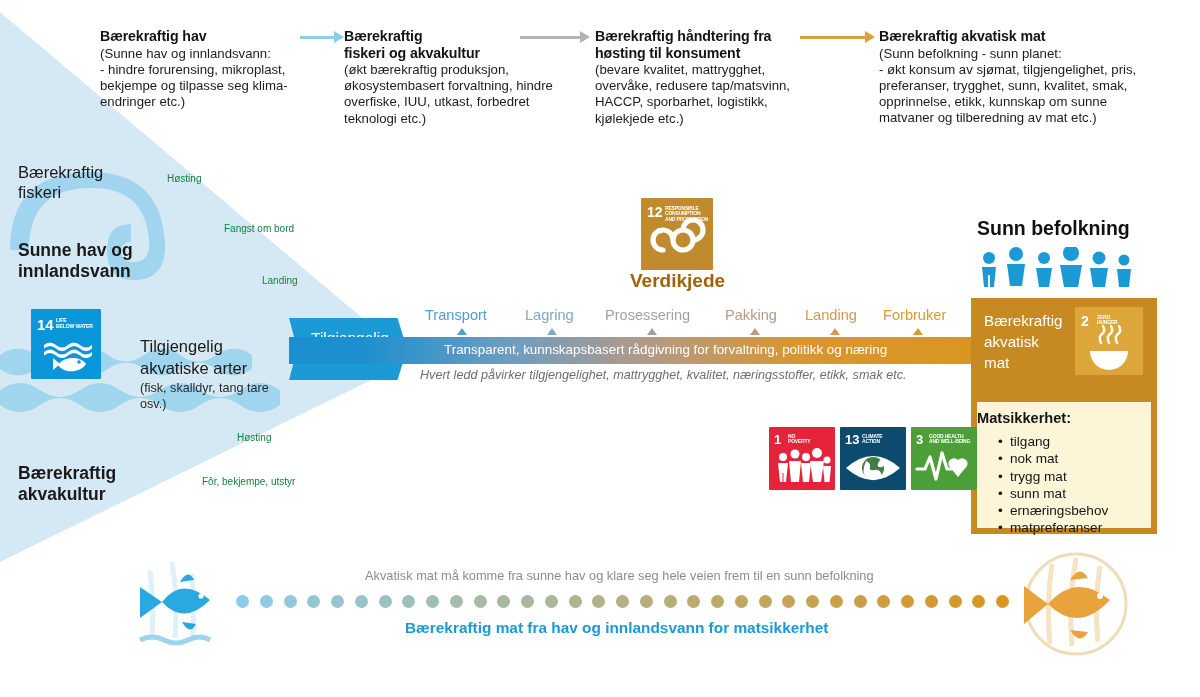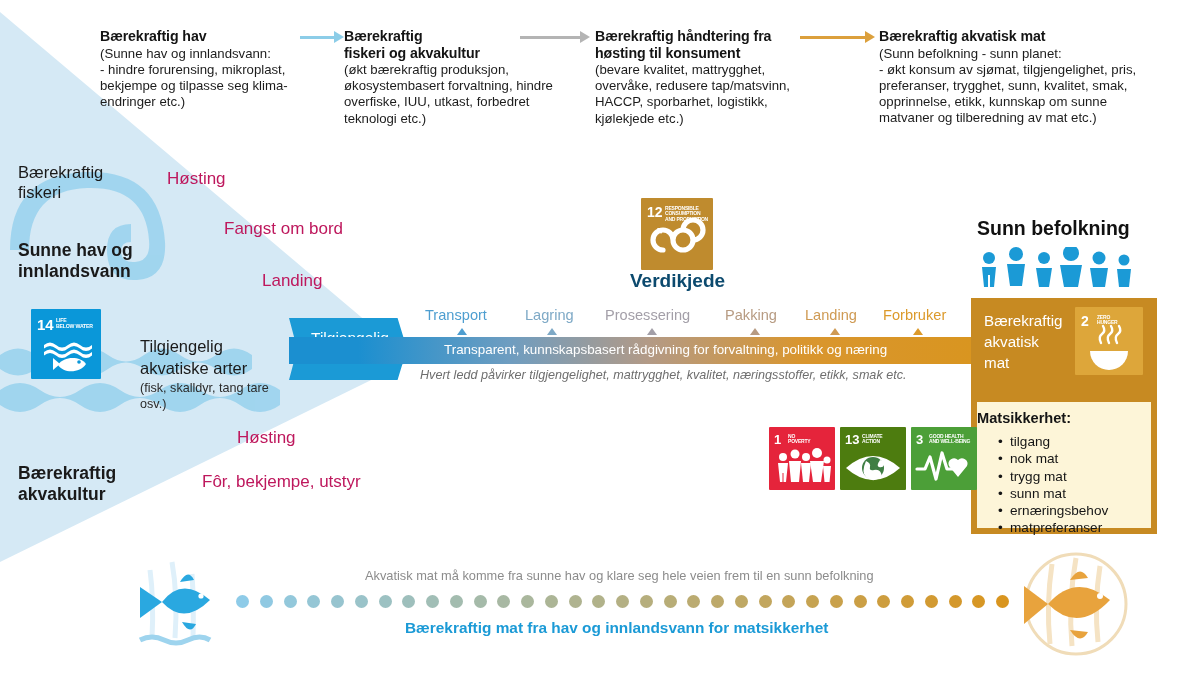--- a/index.html
+++ b/index.html
@@ -19,21 +19,21 @@
   #hdr3{left:595px;width:250px;}
   #hdr4{left:879px;width:290px;}
 
   .arrow{position:absolute;height:12px;}
   .arrow .ln{position:absolute;left:0;top:4.5px;height:3px;width:calc(100% - 9px);}
   .arrow .hd{position:absolute;right:0;top:0;width:0;height:0;border-top:6px solid transparent;border-bottom:6px solid transparent;border-left:10px solid currentColor;}
 
   
   .blk-lbl{position:absolute;color:#1a1a1a;font-size:16.5px;line-height:20px;}
   .blk-lbl.bold{font-weight:bold;font-size:17.5px;line-height:21px;}
-  .cy-lbl{position:absolute;color:#be185d;font-size:17px;line-height:19px;white-space:nowrap;text-align:center;}
+  .cy-lbl{position:absolute;color:#15803d;font-size:10px;line-height:19px;white-space:nowrap;text-align:center;}
 
   .sub-note{position:absolute;color:#2a2a2a;font-size:12.6px;line-height:15.5px;}
 
   
   .sdg{position:absolute;border-radius:1px;overflow:hidden;color:#fff;}
   .sdg .num{position:absolute;font-weight:bold;line-height:1;text-align:center;}
   .sdg .ttl{position:absolute;font-weight:bold;line-height:1.08;letter-spacing:-0.2px;}
 
   
   #chev-mat{left:289px;top:318px;width:118px;height:62px;background:#1b9ad6;
@@ -52,21 +52,21 @@
   
   #right-panel{left:971px;top:298px;width:186px;height:236px;background:#c78a22;border:0;}
   #right-panel .title{position:absolute;left:13px;top:12px;color:#fff;font-size:15.2px;line-height:21px;}
   #matsik{position:absolute;left:6px;top:104px;width:174px;height:126px;background:#fdf5d8;}
   #matsik .h{position:absolute;left:0;top:8px;font-weight:bold;font-size:14.6px;color:#151515;}
   #matsik ul{margin:3px;padding:28px 0 0 30px;list-style:none;}
   #matsik li{font-size:13.6px;color:#151515;line-height:17.3px;position:relative;}
   #matsik li:before{content:"\2022";position:absolute;left:-12px;}
 
   
-  #verdikjede{left:630px;top:270px;font-weight:bold;font-size:19px;color:#0c4a6e;}
+  #verdikjede{left:630px;top:270px;font-weight:bold;font-size:19px;color:#a16207;}
   #sunn-bef{left:977px;top:217px;font-weight:bold;font-size:19.5px;color:#111;white-space:nowrap;}
 
   
   #bottom-text{left:365px;top:568px;color:#8c8c8c;font-size:12.8px;white-space:nowrap;}
   #bottom-title{left:405px;top:619px;color:#1b9ad6;font-weight:bold;font-size:15.4px;white-space:nowrap;}
   .dot{position:absolute;border-radius:50%;top:595px;width:13px;height:13px;}
 </style>
 </head>
 <body>
 
@@ -264,21 +264,21 @@
         <circle cx="37" cy="30" r="4"></circle>
           <path d="M32 36 h10 l-2 19 h-6 z"></path>
         <circle cx="48" cy="26" r="5"></circle>
           <path d="M41 34 h14 l-3 21 h-8 z"></path>
         <circle cx="58" cy="33" r="3.5"></circle>
           <path d="M54 39 h8 l-1.5 16 h-5 z"></path>
       </g>
     </svg>
   </div>
 
-  <div class="sdg" style="left:840px;top:427px;width:66px;height:63px;background:#4d7c0f">
+  <div class="sdg" style="left:840px;top:427px;width:66px;height:63px;background:#0c4a6e">
     <div class="num" style="left:5px;top:6px;font-size:13px">13</div>
     <div class="ttl" style="left:22px;top:7px;font-size:5px;white-space:pre-line">CLIMATE
 ACTION</div>
     <svg viewBox="0 0 66 63" style="position:absolute;left:0;top:0;width:66px;height:63px">
       <path d="M6 41 q27 -24 54 0 q-27 24 -54 0 z" fill="#fff"></path>
       <circle cx="33" cy="41" r="11" fill="#3f7e44"></circle>
       <path d="M26 34 q5 2 4 6 q-1 4 4 3 q5 -1 7 3 q2 4 -3 6 q-7 3 -12 -2 q-5 -5 0 -16 z" fill="#fff"></path>
       <path d="M40 33 q5 1 4 5 q-1 3 -5 2 q-3 -1 1 -7 z" fill="#fff"></path>
     </svg>
   </div>

